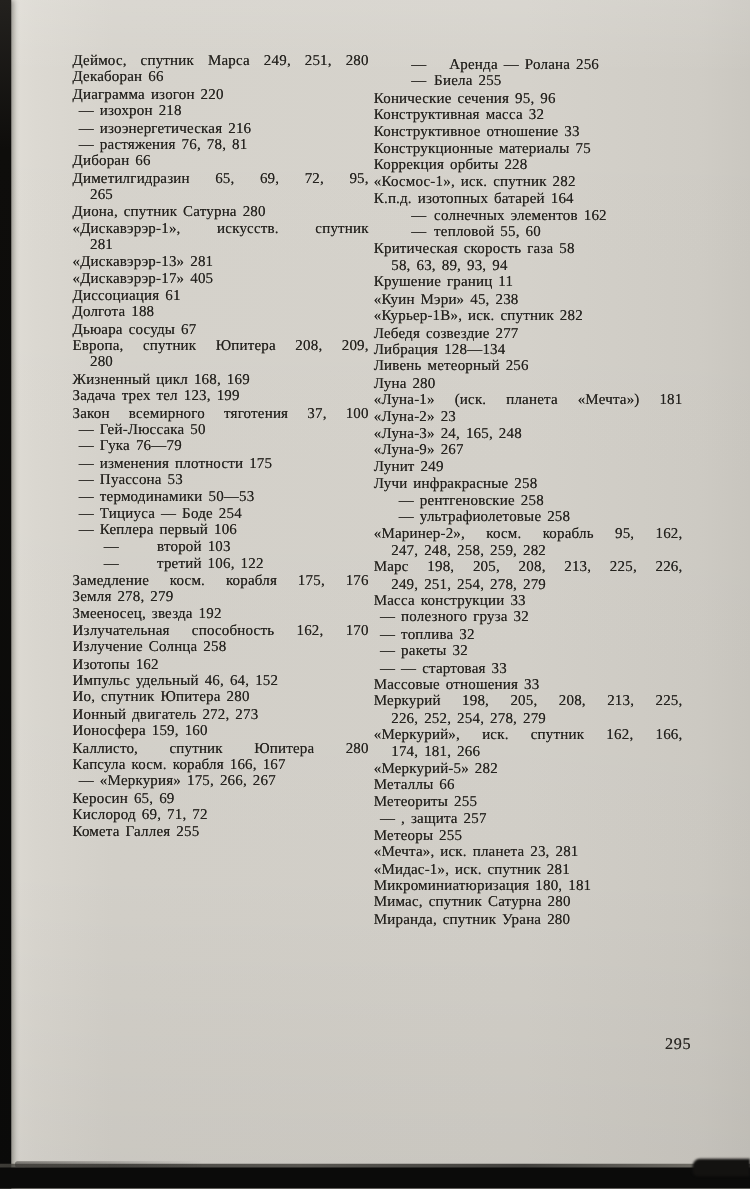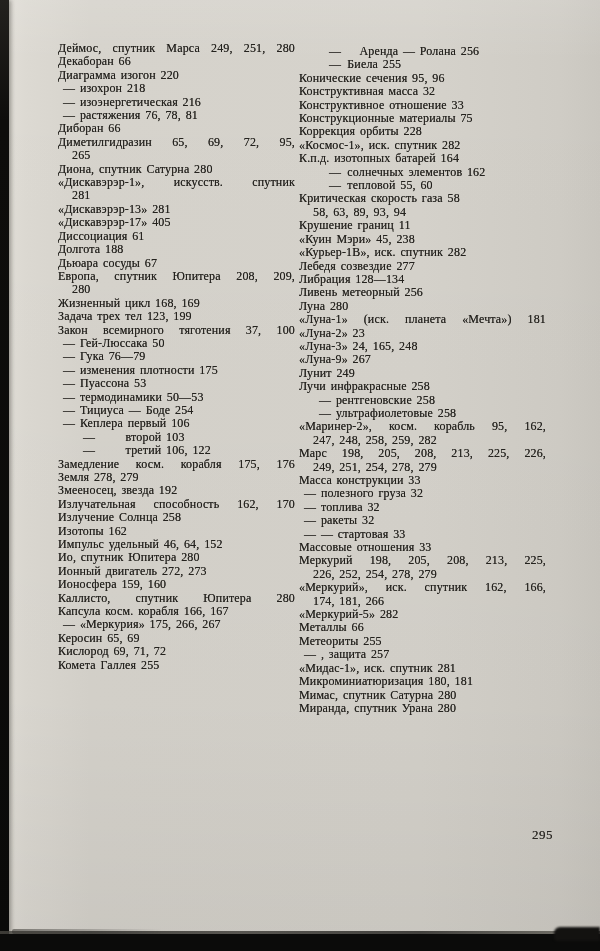--- a/index.html
+++ b/index.html
@@ -172,20 +172,22 @@
         <div class="ln sub">— — стартовая 33</div>
         <div class="ln main">Массовые отношения 33</div>
         <div class="ln main j">Меркурий 198, 205, 208, 213, 225,</div>
         <div class="ln cont">226, 252, 254, 278, 279</div>
         <div class="ln main j">«Меркурий», иск. спутник 162, 166,</div>
         <div class="ln cont">174, 181, 266</div>
         <div class="ln main">«Меркурий-5» 282</div>
         <div class="ln main">Металлы 66</div>
         <div class="ln main">Метеориты 255</div>
         <div class="ln sub">— , защита 257</div>
+        <div class="ln main">Метеоры 255</div>
+        <div class="ln main">«Мечта», иск. планета 23, 281</div>
         <div class="ln main">«Мидас-1», иск. спутник 281</div>
         <div class="ln main">Микроминиатюризация 180, 181</div>
         <div class="ln main">Мимас, спутник Сатурна 280</div>
         <div class="ln main">Миранда, спутник Урана 280</div>
       </div>
     </div>
   <div class="page-number">295</div>
   <div class="spine-strip"></div>
   <div class="bottom-band-rough"></div>
   <div class="bottom-band"></div>

